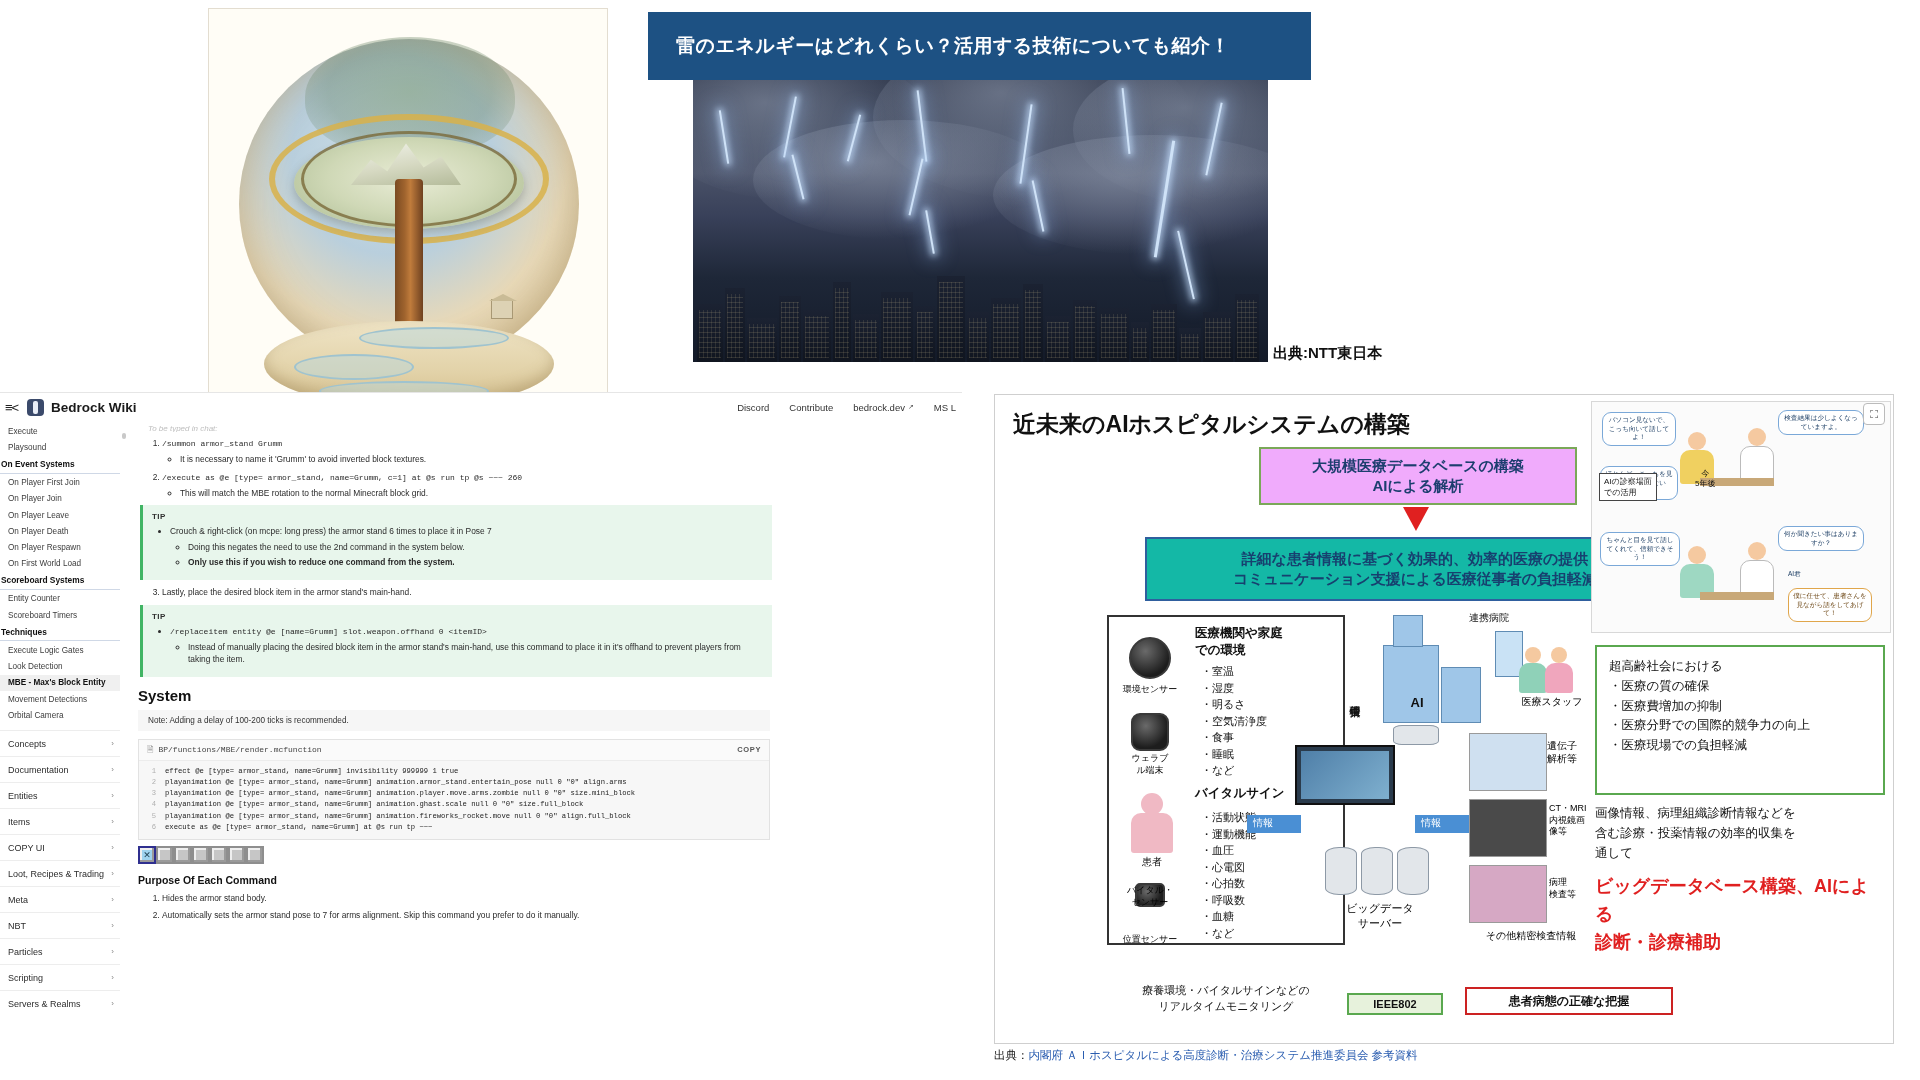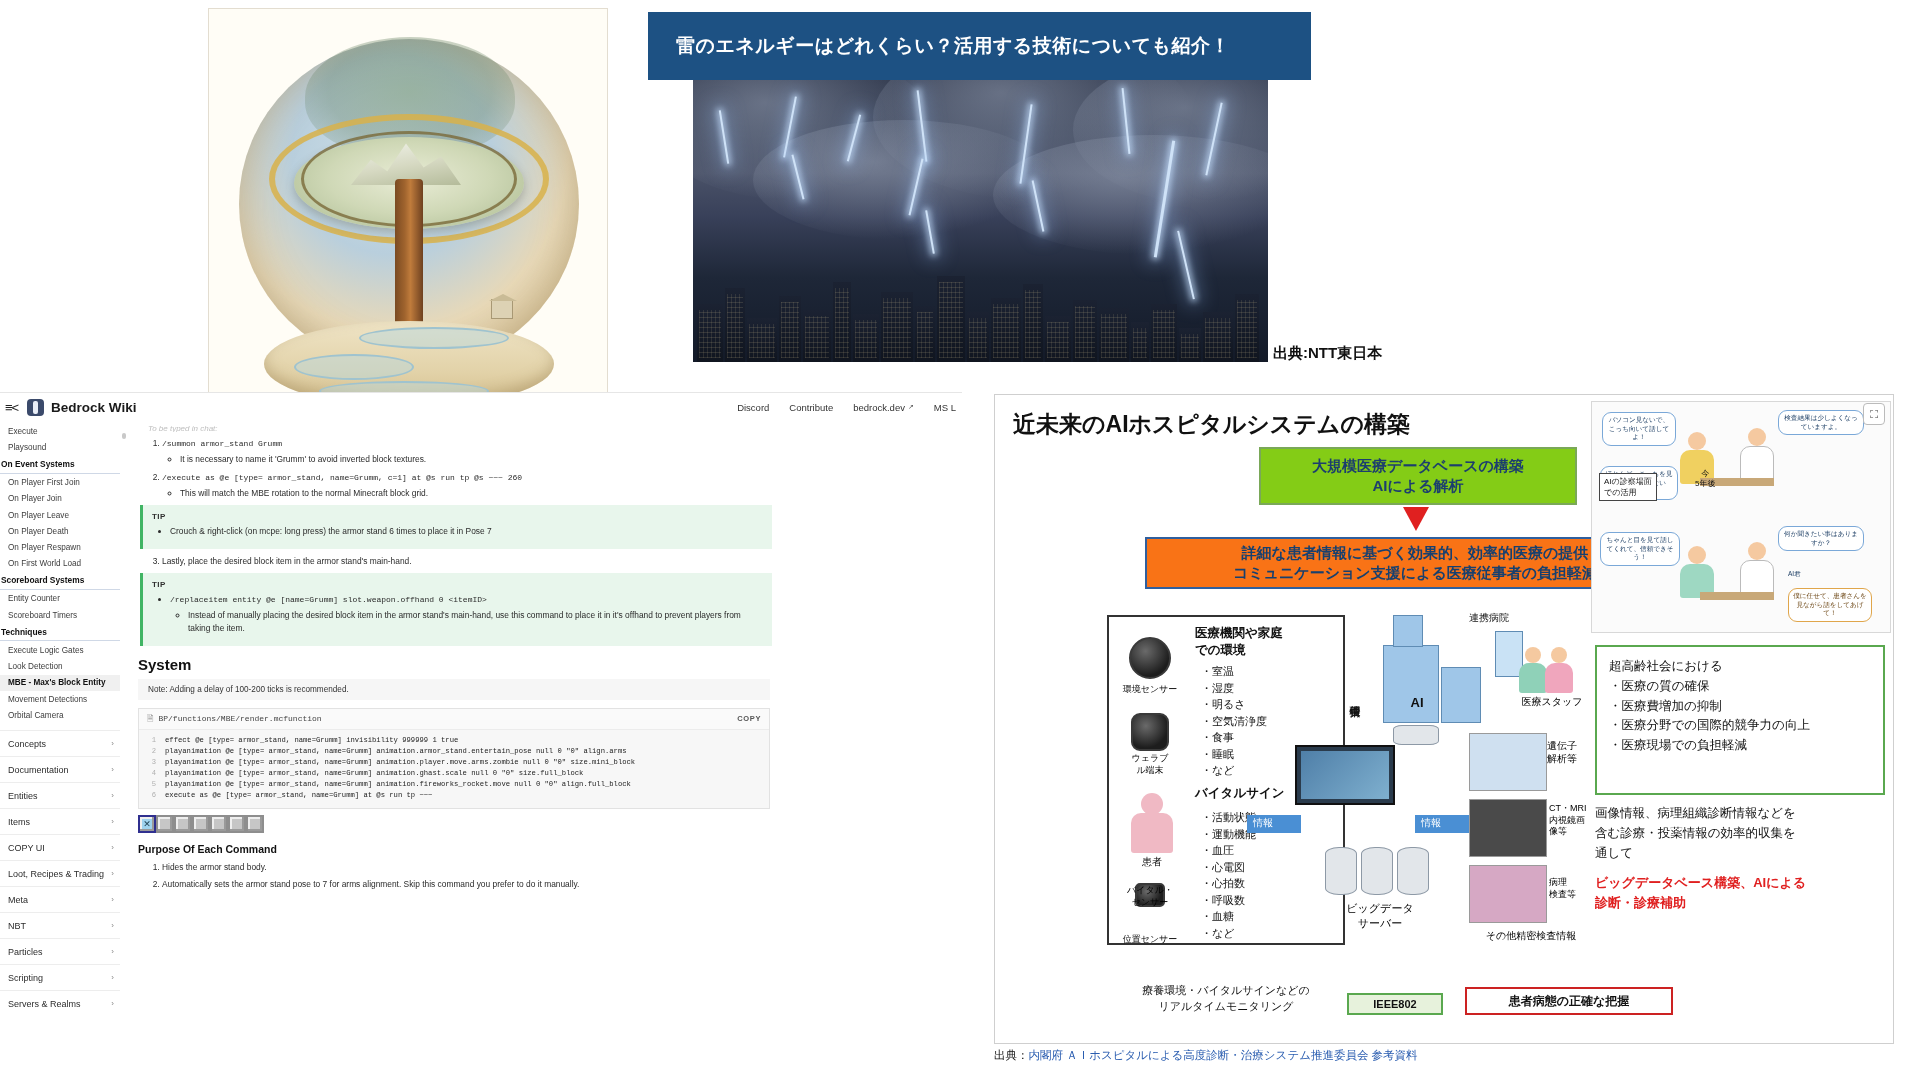--- a/index.html
+++ b/index.html
@@ -289,51 +289,51 @@
     font-size:23px; font-weight:bold; color:#111;
     white-space:nowrap;
   }
   .hosp-box {
     position:absolute; box-sizing:border-box;
     display:flex; align-items:center; justify-content:center;
     text-align:center; line-height:1.32;
   }
   #hosp-db-box {
     left:264px; top:52px; width:318px; height:58px;
-    background:#84cc16; border:2px solid #7aa858;
+    background:#f0abfc; border:2px solid #7aa858;
     color:#1c3e6e; font-weight:bold; font-size:15px;
   }
   #hosp-red-arrow {
     position:absolute; left:408px; top:112px;
     width:0; height:0; border-left:13px solid transparent; border-right:13px solid transparent;
     border-top:24px solid #e02020;
   }
   #hosp-blue-box {
-    left:150px; top:142px; width:540px; height:52px;
-    background:#f97316; border:2px solid #2f5f9e;
+    left:150px; top:142px; width:540px; height:64px;
+    background:#14b8a6; border:2px solid #2f5f9e;
     color:#17406f; font-weight:bold; font-size:15px;
   }
   #hosp-env-card {
     position:absolute; left:112px; top:220px; width:238px; height:330px;
     border:2px solid #333; background:#ffffff;
   }
   .hc-head { font-size:12.5px; font-weight:bold; color:#111; }
   .hc-list { font-size:11px; color:#111; line-height:1.5; }
   #hosp-right-card {
     position:absolute; left:600px; top:250px; width:290px; height:150px;
     border:2px solid #5aa84f; background:#ffffff;
     padding:10px 12px; font-size:12.5px; color:#111; line-height:1.58;
   }
   #hosp-right-text {
     position:absolute; left:600px; top:408px; width:290px;
     font-size:12.5px; color:#111; line-height:1.6;
   }
   #hosp-red-text {
     position:absolute; left:600px; top:478px; width:290px;
-    font-size:13px; color:#e02020; font-weight:bold; line-height:1.55;
+    font-size:18px; color:#e02020; font-weight:bold; line-height:1.55;
   }
   #hosp-people-card {
     position:absolute; left:596px; top:6px; width:300px; height:232px;
     border:1px solid #d8d8d8; background:#fbfbfb;
   }
   .bubble {
     position:absolute; background:#ffffff; border:1px solid #7aa8d8;
     border-radius:9px; font-size:6.6px; color:#1a3c63; padding:3px 4px;
     line-height:1.3; text-align:center;
   }
@@ -583,20 +583,24 @@
           <li>This will match the MBE rotation to the normal Minecraft block grid.</li>
         </ul>
       </li>
     </ol>
 
     <div class="tipbox">
       <div class="tip-label">TIP</div>
       <ul class="wiki-ul wiki-ul-disc">
         <li>
           <span>Crouch &amp; right-click (on mcpe: long press) the armor stand 6 times to place it in Pose 7</span>
+          <ul class="wiki-ul">
+            <li>Doing this negates the need to use the 2nd command in the system below.</li>
+            <li class="tip-strong">Only use this if you wish to reduce one command from the system.</li>
+          </ul>
         </li>
       </ul>
     </div>
 
     <ol class="wiki-ol" start="3">
       <li>Lastly, place the desired block item in the armor stand's main-hand.</li>
     </ol>
 
     <div class="tipbox">
       <div class="tip-label">TIP</div>

